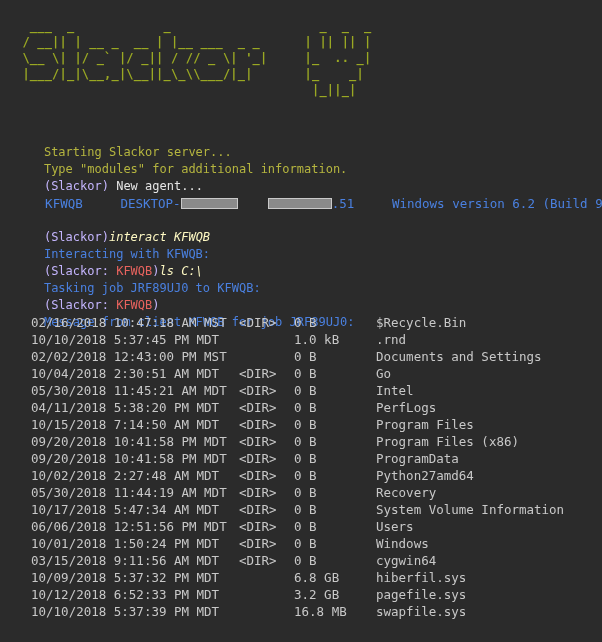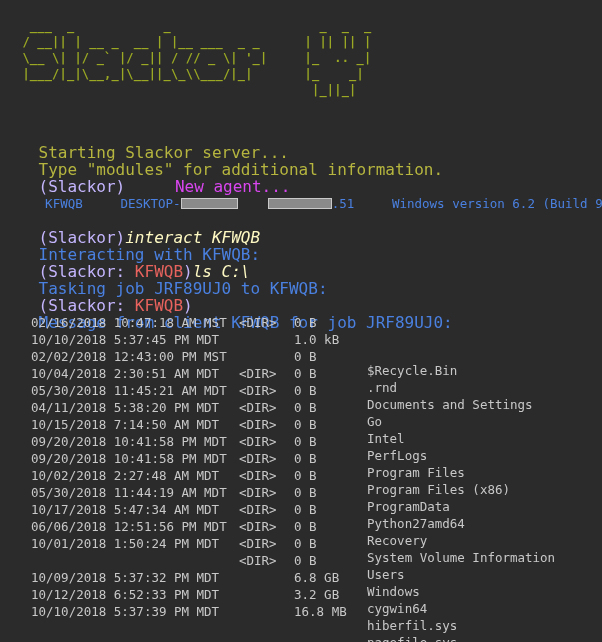--- a/index.html
+++ b/index.html
@@ -18,42 +18,43 @@
     width: 602px;
     height: 642px;
     background: #2b2b2b;
     padding: 0;
     box-sizing: border-box;
   }
   .line {
     position: relative;
     height: 17px;
     line-height: 17px;
-    font-size: 16px;
+    font-size: 12px;
     white-space: pre;
+    padding-left: 15px;
     letter-spacing: 0px;
   }
   
   #banner {
     padding-top: 6px;
     padding-left: 15px;
     color: #9aa823;
     font-size: 12px;
     line-height: 16px;
     white-space: pre;
     font-family: "DejaVu Sans Mono", "Liberation Mono", monospace;
     letter-spacing: 0.2px;
     font-weight: bold;
   }
   .spacer { height: 17px; }
 
   
   .c-yellow  { color: #b5b53f; }
   .c-gray    { color: #c4b5fd; }
-  .c-red     { color: #d946ef; margin-left: 40px; }
+  .c-red     { color: #e5e5e5; }
   .c-redname { color: #e8635e; }
   .c-blue    { color: #4a80e0; }
   .c-green   { color: #fef9c3; font-style: italic; }
 
   
   .agent-row {
     position: relative;
     height: 17px;
     line-height: 17px;
     font-size: 12.5px;
@@ -78,21 +79,21 @@
     position: relative;
     height: 17px;
     line-height: 17px;
     font-size: 12.5px;
     white-space: pre;
     color: #c8c8c8;
   }
   .col-date { position: absolute; left: 15px; margin-left: 16px;  }
   .col-dir  { position: absolute; left: 228px; padding-left: 11px; }
   .col-size { position: absolute; left: 294px; }
-  .col-name { position: absolute; left: 367px; margin-top: 48px; }
+  .col-name { position: absolute; left: 376px; }
 </style>
 </head>
 <body>
 
 <div id="terminal">
 
   <pre id="banner">  ___  _            _                    _  _  _
  / __|| | __ _  __ | |__ ___  _ _      | || || |
  \__ \| |/ _` |/ _|| / // _ \| '_|     |_  .. _|
  |___/|_|\__,_|\__||_\_\\___/|_|       |_    _|
@@ -150,21 +151,21 @@
       <div class="dir-row"><span class="col-date">05/30/2018 11:45:21 AM MDT</span><span class="col-dir">&lt;DIR&gt;</span><span class="col-size">0 B</span><span class="col-name">Intel</span></div>
       <div class="dir-row"><span class="col-date">04/11/2018 5:38:20 PM MDT</span><span class="col-dir">&lt;DIR&gt;</span><span class="col-size">0 B</span><span class="col-name">PerfLogs</span></div>
       <div class="dir-row"><span class="col-date">10/15/2018 7:14:50 AM MDT</span><span class="col-dir">&lt;DIR&gt;</span><span class="col-size">0 B</span><span class="col-name">Program Files</span></div>
       <div class="dir-row"><span class="col-date">09/20/2018 10:41:58 PM MDT</span><span class="col-dir">&lt;DIR&gt;</span><span class="col-size">0 B</span><span class="col-name">Program Files (x86)</span></div>
       <div class="dir-row"><span class="col-date">09/20/2018 10:41:58 PM MDT</span><span class="col-dir">&lt;DIR&gt;</span><span class="col-size">0 B</span><span class="col-name">ProgramData</span></div>
       <div class="dir-row"><span class="col-date">10/02/2018 2:27:48 AM MDT</span><span class="col-dir">&lt;DIR&gt;</span><span class="col-size">0 B</span><span class="col-name">Python27amd64</span></div>
       <div class="dir-row"><span class="col-date">05/30/2018 11:44:19 AM MDT</span><span class="col-dir">&lt;DIR&gt;</span><span class="col-size">0 B</span><span class="col-name">Recovery</span></div>
       <div class="dir-row"><span class="col-date">10/17/2018 5:47:34 AM MDT</span><span class="col-dir">&lt;DIR&gt;</span><span class="col-size">0 B</span><span class="col-name">System Volume Information</span></div>
       <div class="dir-row"><span class="col-date">06/06/2018 12:51:56 PM MDT</span><span class="col-dir">&lt;DIR&gt;</span><span class="col-size">0 B</span><span class="col-name">Users</span></div>
       <div class="dir-row"><span class="col-date">10/01/2018 1:50:24 PM MDT</span><span class="col-dir">&lt;DIR&gt;</span><span class="col-size">0 B</span><span class="col-name">Windows</span></div>
-      <div class="dir-row"><span class="col-dir">&lt;DIR&gt;</span><span class="col-size">0 B</span><span class="col-name">cygwin64</span></div>
+      <div class="dir-row"><span class="col-date">03/15/2018 9:11:56 AM MDT</span><span class="col-dir">&lt;DIR&gt;</span><span class="col-size">0 B</span><span class="col-name">cygwin64</span></div>
       <div class="dir-row"><span class="col-date">10/09/2018 5:37:32 PM MDT</span><span class="col-dir"></span><span class="col-size">6.8 GB</span><span class="col-name">hiberfil.sys</span></div>
       <div class="dir-row"><span class="col-date">10/12/2018 6:52:33 PM MDT</span><span class="col-dir"></span><span class="col-size">3.2 GB</span><span class="col-name">pagefile.sys</span></div>
       <div class="dir-row"><span class="col-date">10/10/2018 5:37:39 PM MDT</span><span class="col-dir"></span><span class="col-size">16.8 MB</span><span class="col-name">swapfile.sys</span></div>
     </div>
 
   <div class="spacer"></div>
   <div class="spacer"></div>
 
 </div>
 

